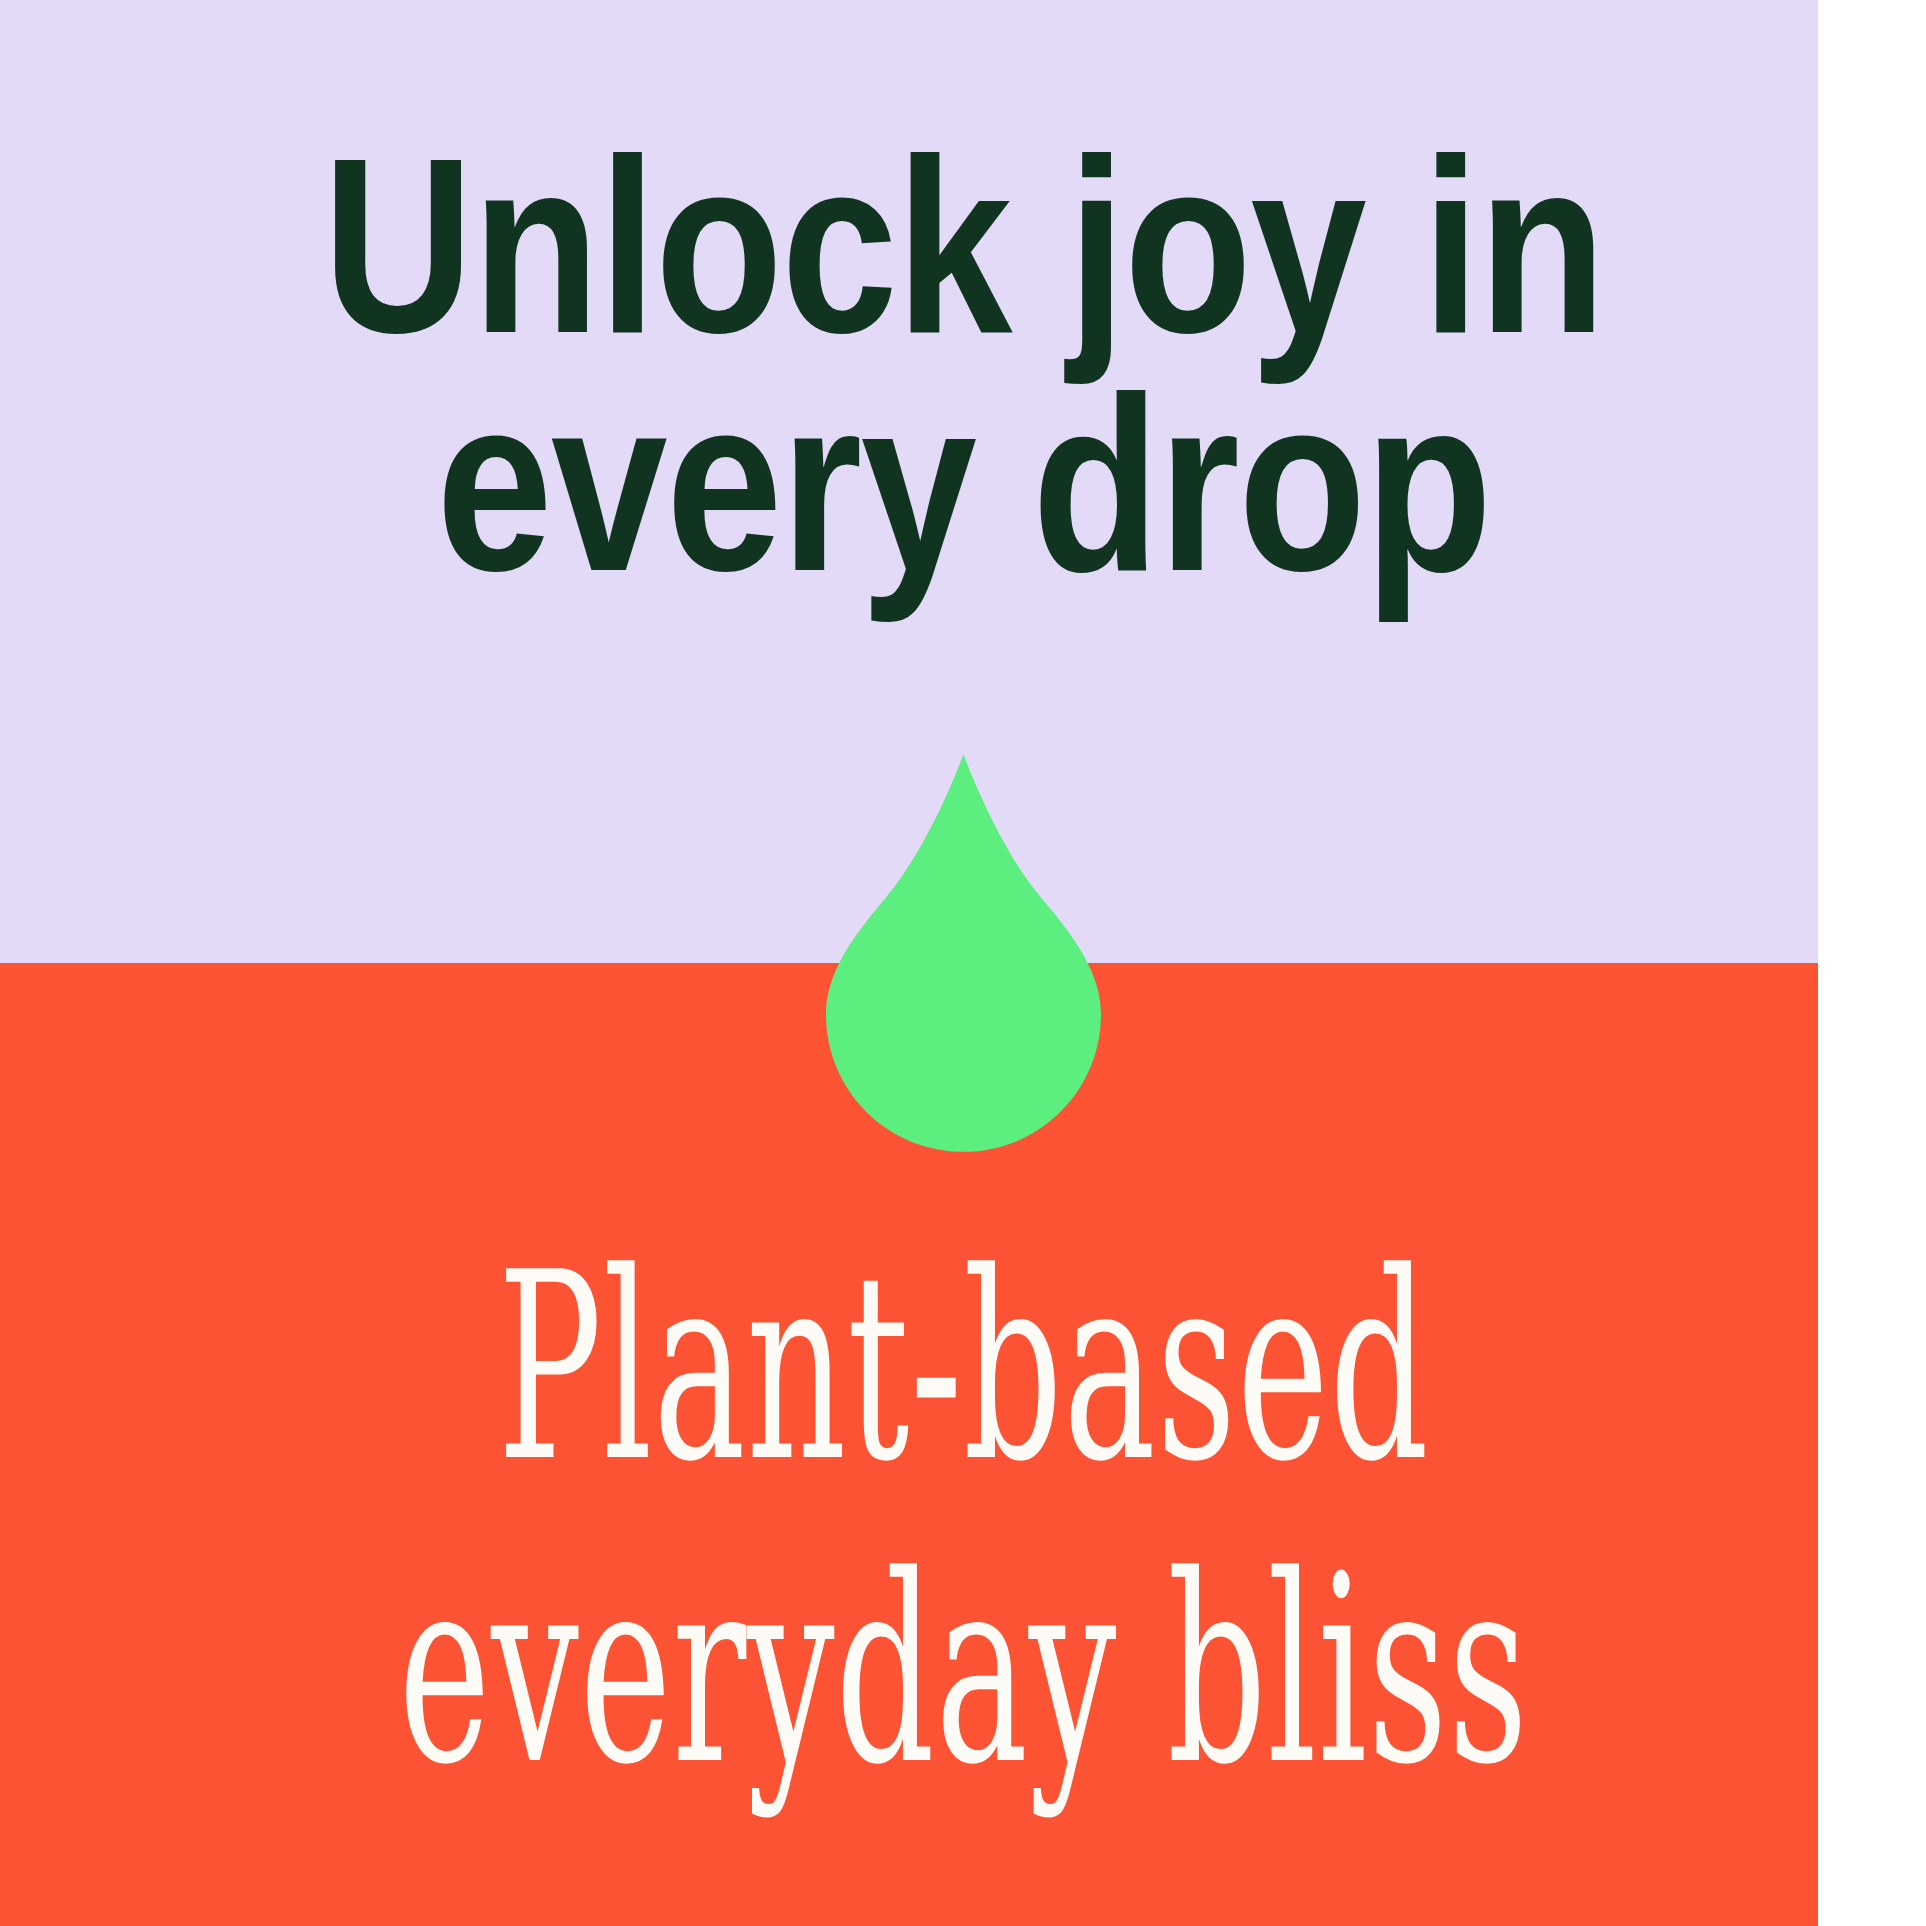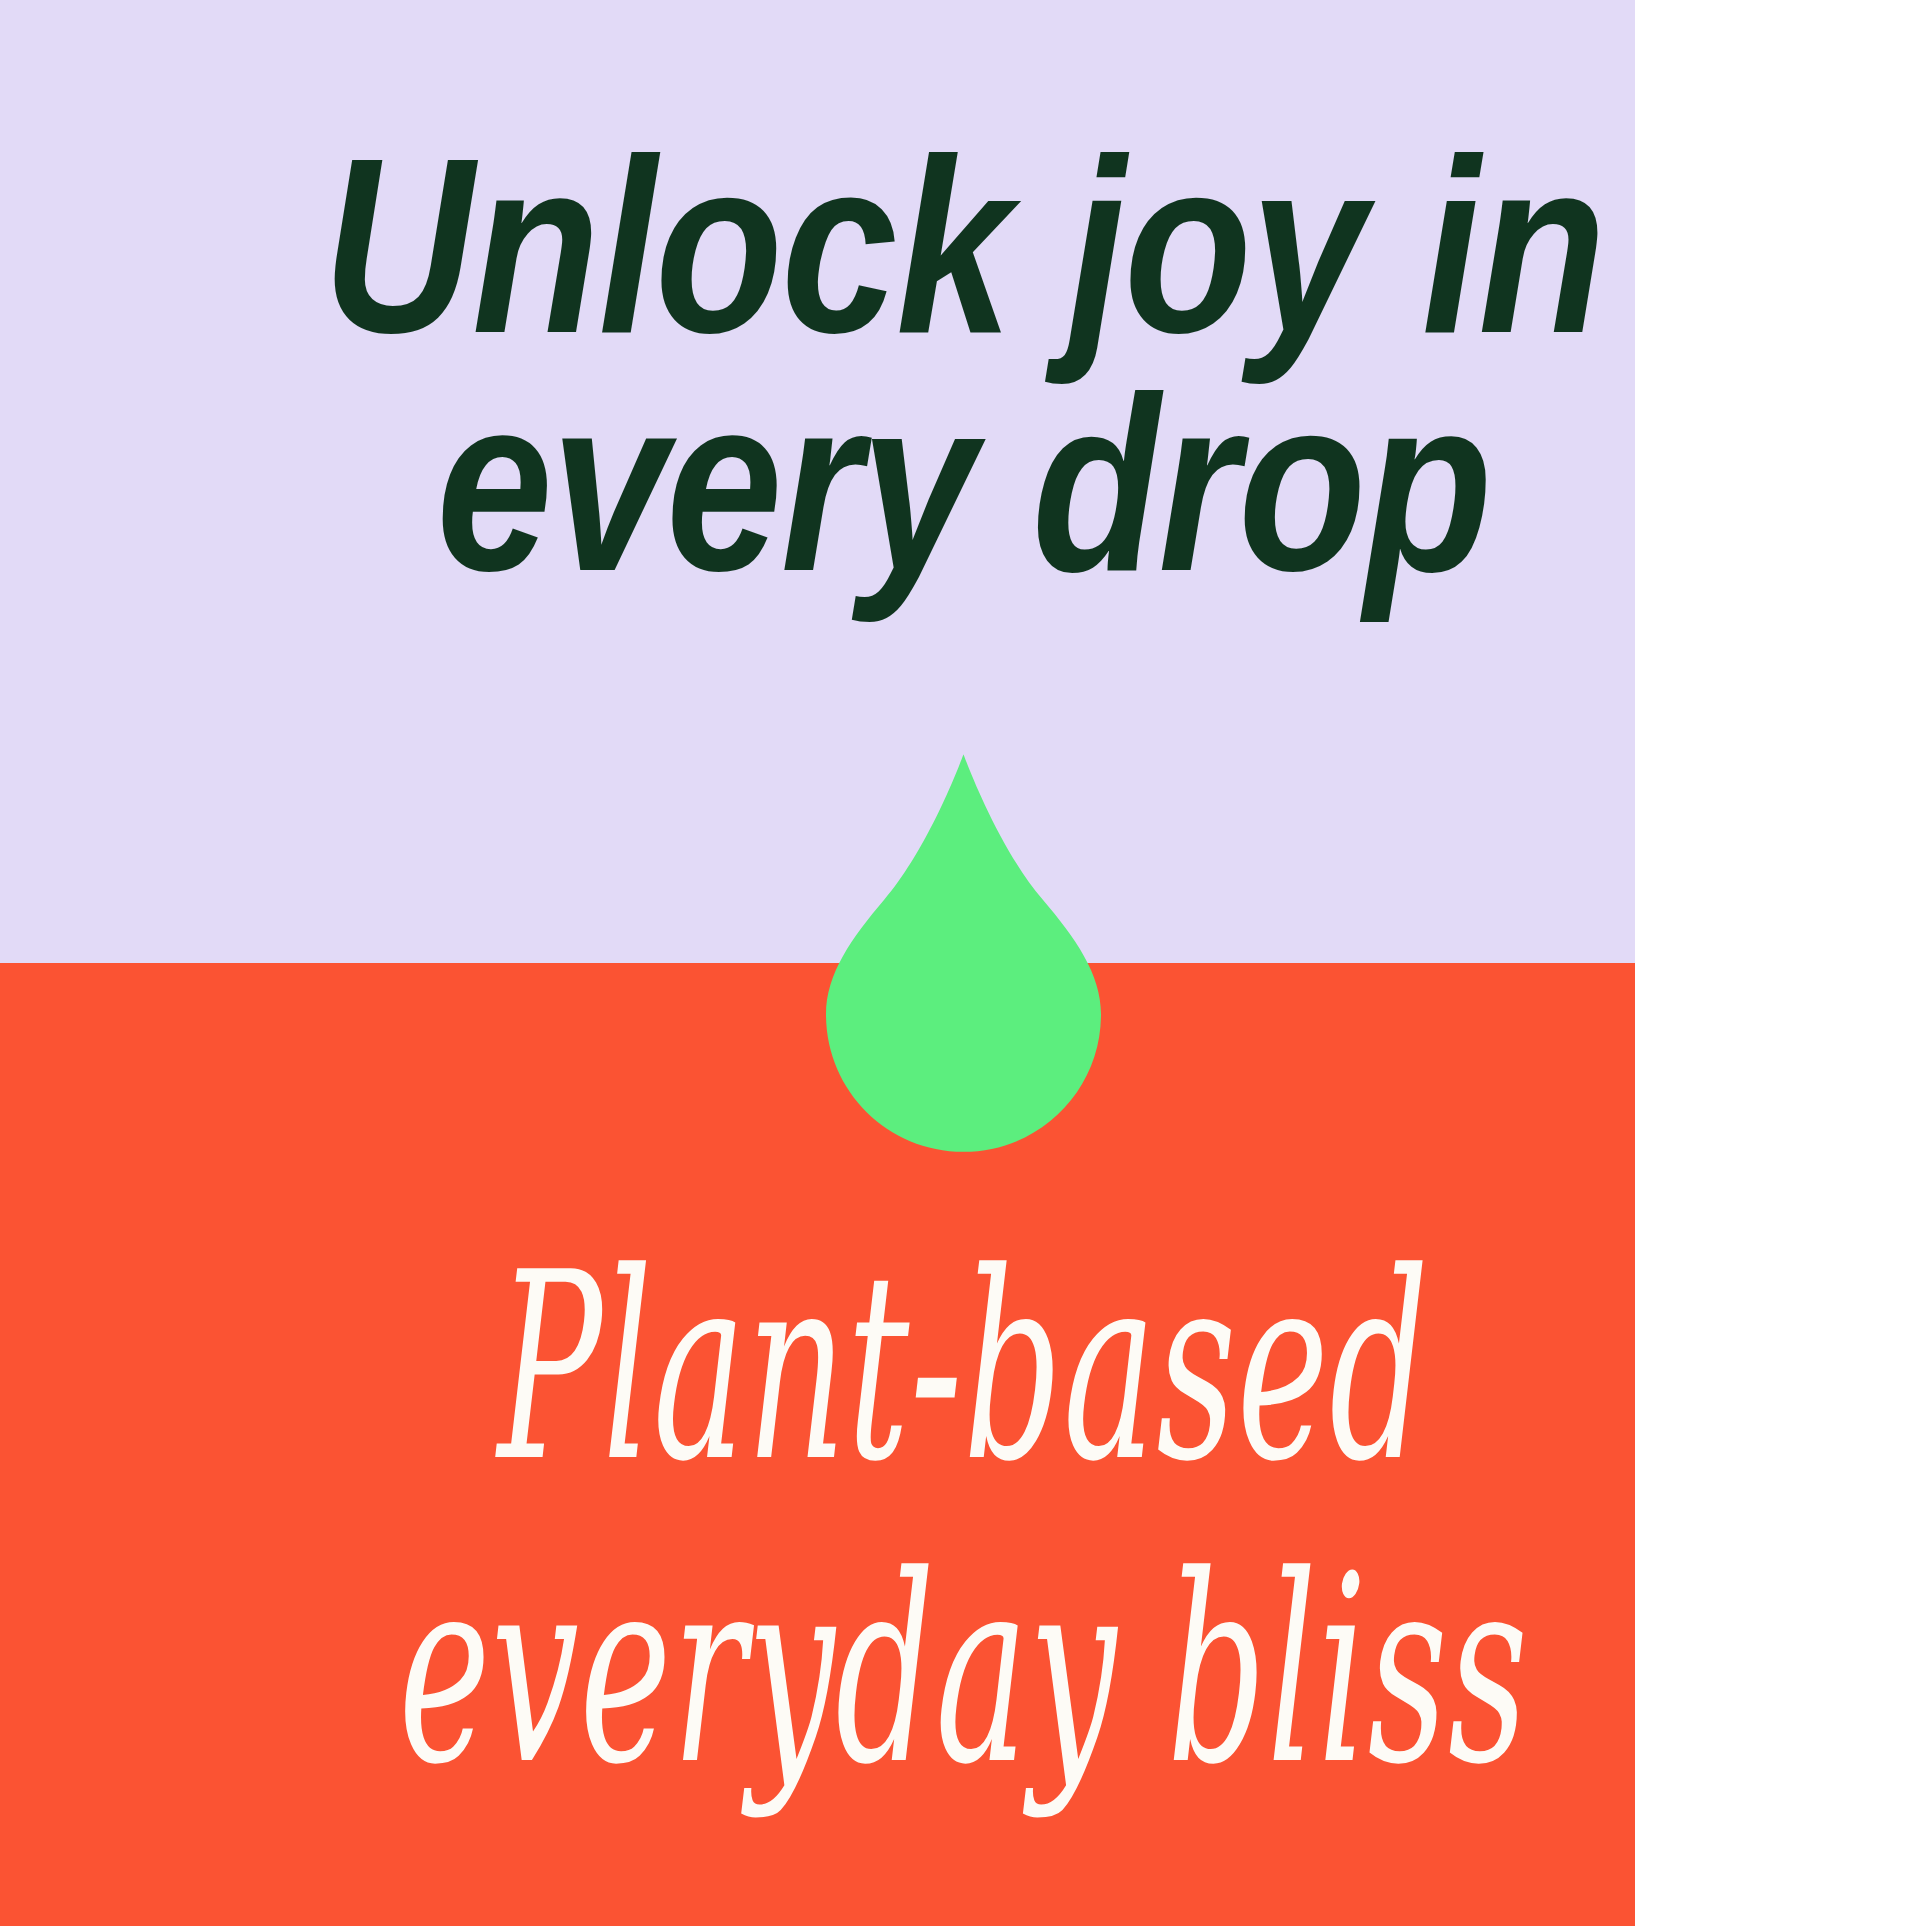--- a/index.html
+++ b/index.html
@@ -2,25 +2,24 @@
 <html><head>
 <meta charset="utf-8">
 <style>
   html, body {
     margin: 0;
     padding: 0;
     background: #ffffff;
   }
   #poster {
     position: relative;
-    width: 1635px;
+    width: 1818px;
     height: 1927px;
     overflow: hidden;
     font-family: "Liberation Sans", sans-serif;
-    font-style: italic;
   }
   
   .half {
     position: absolute;
     left: 0;
     width: 1927px;
     height: 963px;
   }
   .half-top    { top: 0;     background: #e2daf7; }
   .half-bottom { top: 963px; background: #fb5333; }

